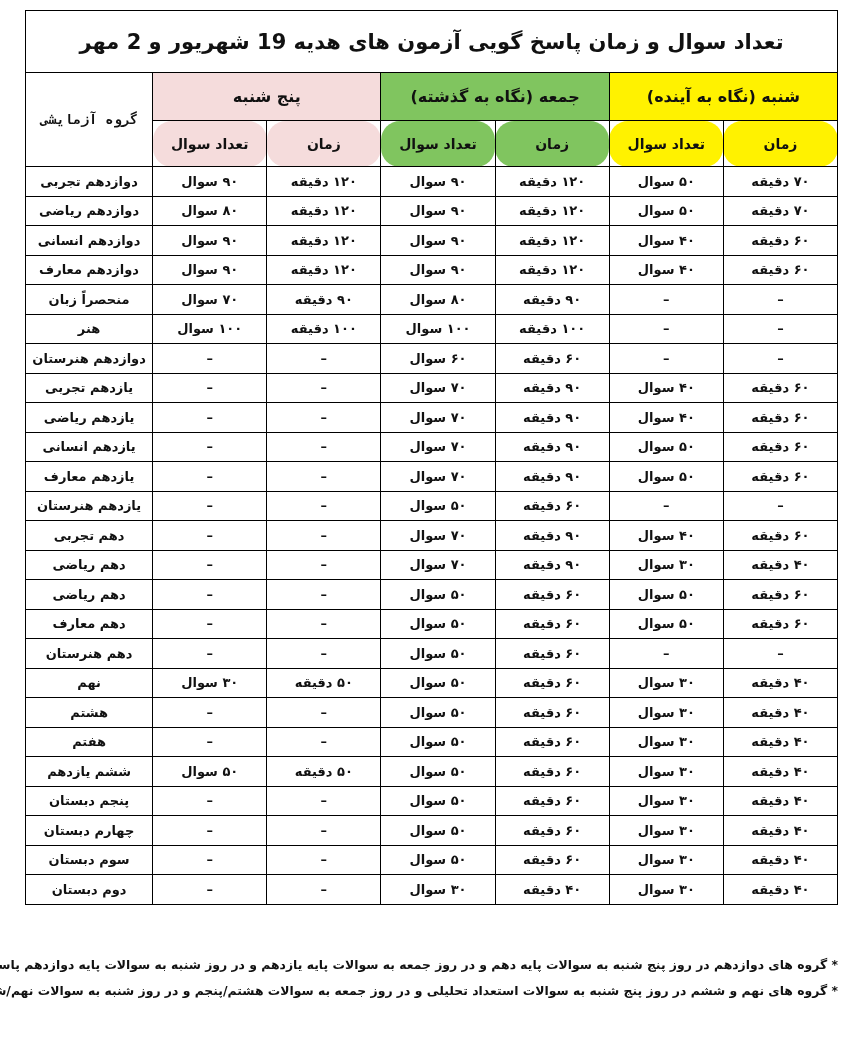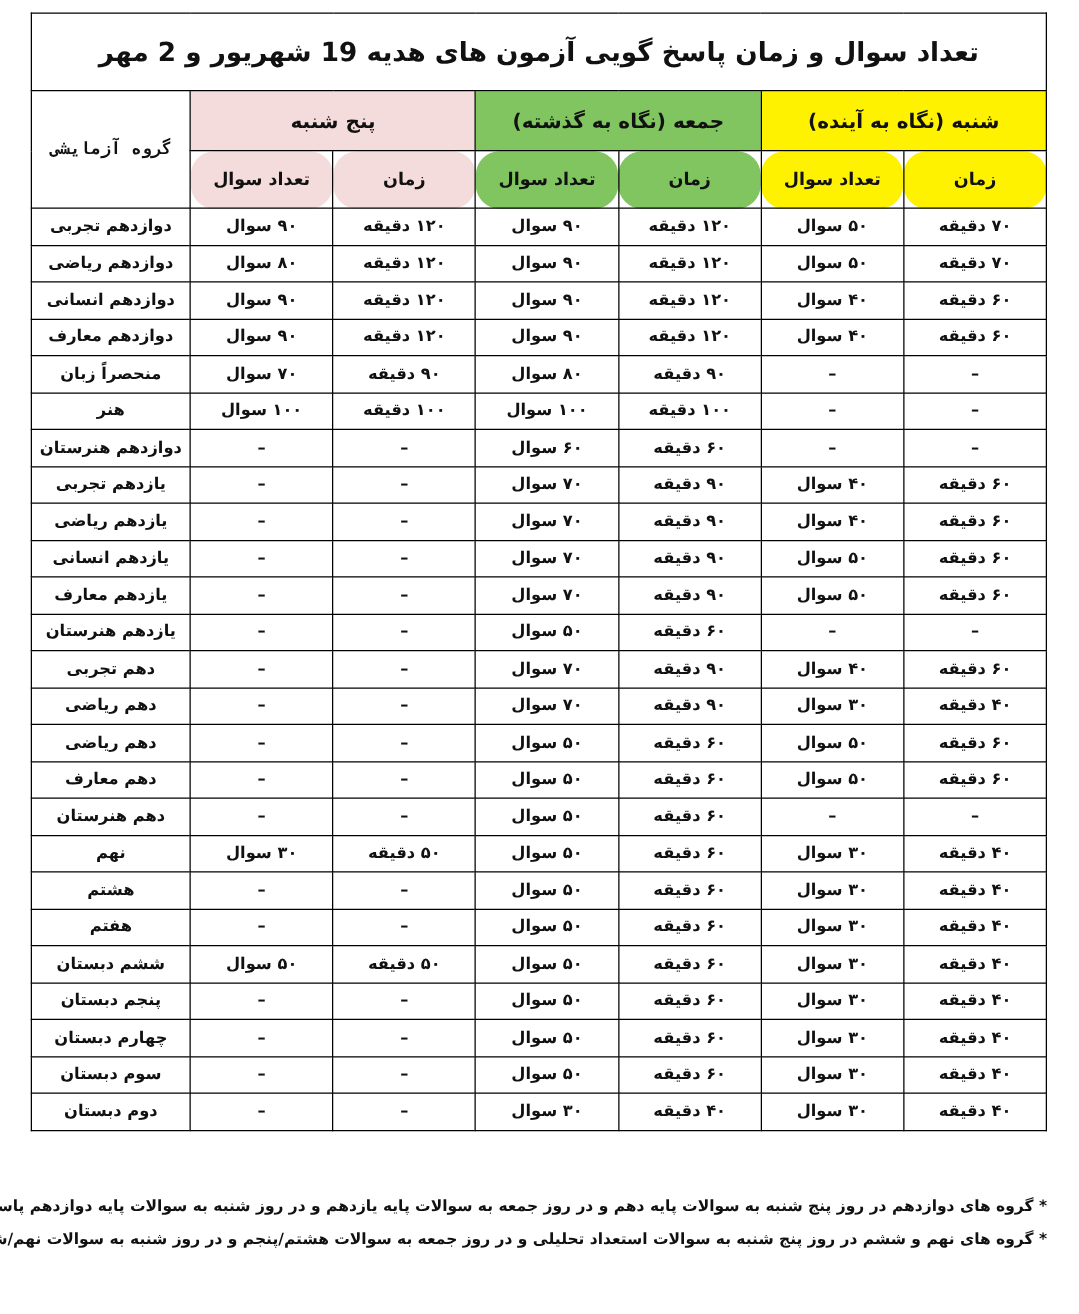--- a/index.html
+++ b/index.html
@@ -335,21 +335,21 @@
             <td class="dash">–</td>
             <td class="rowlabel">هفتم</td>
           </tr>
           <tr>
             <td>۴۰ دقیقه</td>
             <td>۳۰ سوال</td>
             <td>۶۰ دقیقه</td>
             <td>۵۰ سوال</td>
             <td>۵۰ دقیقه</td>
             <td>۵۰ سوال</td>
-            <td class="rowlabel">ششم دبستان</td>
+            <td class="rowlabel">ششم یازدهم</td>
           </tr>
           <tr>
             <td>۴۰ دقیقه</td>
             <td>۳۰ سوال</td>
             <td>۶۰ دقیقه</td>
             <td>۵۰ سوال</td>
             <td class="dash">–</td>
             <td class="dash">–</td>
             <td class="rowlabel">پنجم دبستان</td>
           </tr>

